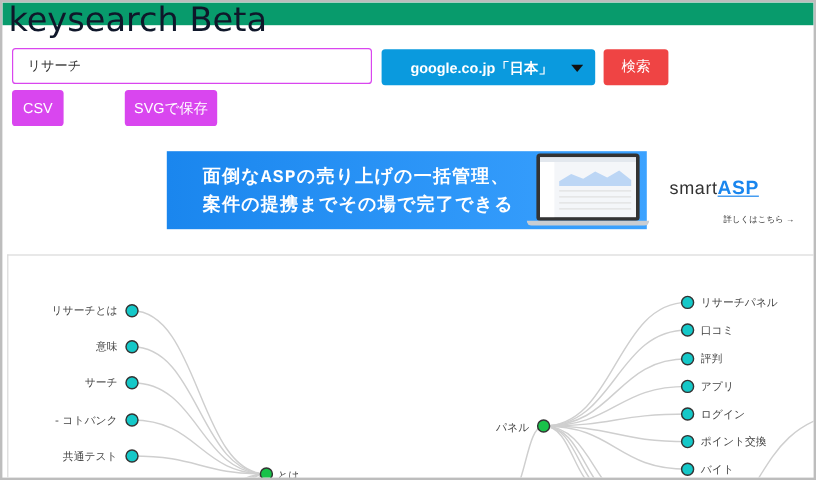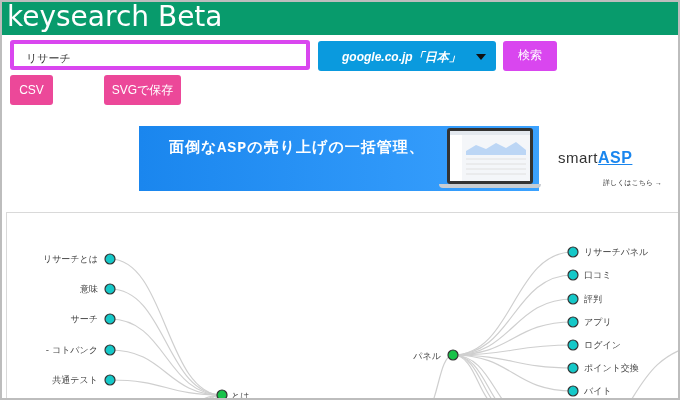--- a/index.html
+++ b/index.html
@@ -4,42 +4,42 @@
 <style>
   html, body { margin: 0; padding: 0; }
   body {
     width: 680px; height: 400px; overflow: hidden; position: relative;
     background: #ffffff;
     font-family: "Liberation Sans", "DejaVu Sans", sans-serif;
     box-sizing: border-box;
     border-left: 2px solid #bdbdbd; border-right: 2px solid #bdbdbd; border-top: 2px solid #bdbdbd; border-bottom: 2px solid #bdbdbd;
   }
   .header {
-    position: absolute; left: 0; top: 0; width: 676px; height: 33px;
-    background: #089b6c; color: #ffffff;
+    position: absolute; left: 0; top: 0; width: 676px; height: 19px;
+    background: #089b6c; color: #0f172a;
   }
   .header .title { position: absolute; left: 5px; top: -2px; font-size: 28px; font-family: "DejaVu Sans", sans-serif; letter-spacing: 0px; }
   .search-input {
     position: absolute; left: 8px; top: 38px; width: 300px; height: 30px; box-sizing: border-box;
-    border: 4px solid #d946ef; border-radius: 3px; background: #fff;
+    border: 1px solid #d946ef; border-radius: 3px; background: #fff;
     font-size: 11px; padding: 0 0 0 12px; line-height: 28px; color: #333;
   }
   .select-btn {
     position: absolute; left: 316px; top: 39px; width: 178px; height: 30px;
     background: #0a9ade; border-radius: 3px; color: #fff; font-size: 12px; font-weight: bold;
   }
-  .select-btn .label { position: absolute; left: 24px; top: 8px; font-style: italic; }
+  .select-btn .label { position: absolute; left: 24px; top: 8px; }
   .select-btn .caret { position: absolute; right: 10px; top: 13px; width: 0; height: 0;
     border-left: 5px solid transparent; border-right: 5px solid transparent; border-top: 6px solid #111; }
   .search-btn {
     position: absolute; left: 501px; top: 39px; width: 54px; height: 30px;
-    background: #d946ef; border-radius: 3px; color: #fff; font-size: 12px; text-align: center; line-height: 28px;
+    background: #ef4444; border-radius: 3px; color: #fff; font-size: 12px; text-align: center; line-height: 28px;
   }
   .btn-small {
-    position: absolute; top: 73px; height: 30px; background: #ec4899; border-radius: 3px;
+    position: absolute; top: 73px; height: 30px; background: #d946ef; border-radius: 3px;
     color: #fff; font-size: 12px; text-align: center; line-height: 30px;
   }
   .csv-btn { left: 8px; width: 43px; }
   .svg-btn { left: 58px; width: 77px; margin-left: 44px; }
   .banner {
     position: absolute; left: 137px; top: 124px; width: 400px; height: 65px;
     background: linear-gradient(90deg, #1a86ee 0%, #3ba2ff 100%);
   }
   .banner .line1, .banner .line2 { position: absolute; left: 30px; color: #fff; font-size: 15px; font-weight: bold; letter-spacing: 1px; }
   .banner .line1 { top: 12px; font-family: Liberation Mono, monospace; }
@@ -72,20 +72,21 @@
   <span class="caret"></span>
 </div>
 
 <div class="search-btn">検索</div>
 
 <div class="btn-small csv-btn">CSV</div>
 <div class="btn-small svg-btn">SVGで保存</div>
 
 <div class="banner">
   <div class="line1">面倒なASPの売り上げの一括管理、</div>
+  <div class="line2">案件の提携までその場で完了できる</div>
 </div>
 <div class="laptop">
   <div class="screen">
       <div class="inner">
     <svg width="80" height="50" viewBox="0 0 80 50">
       <rect x="0" y="0" width="80" height="4" fill="#e3e8ee"></rect>
       <rect x="0" y="4" width="12" height="46" fill="#fff"></rect>
       <path d="M16 20 L26 14 L36 18 L46 12 L56 17 L66 11 L76 19 L76 24 L16 24 Z" fill="#bcd6f5"></path>
       <line x1="16" y1="28" x2="76" y2="28" stroke="#e0e0e0"></line>
       <line x1="16" y1="33" x2="76" y2="33" stroke="#e0e0e0"></line>

